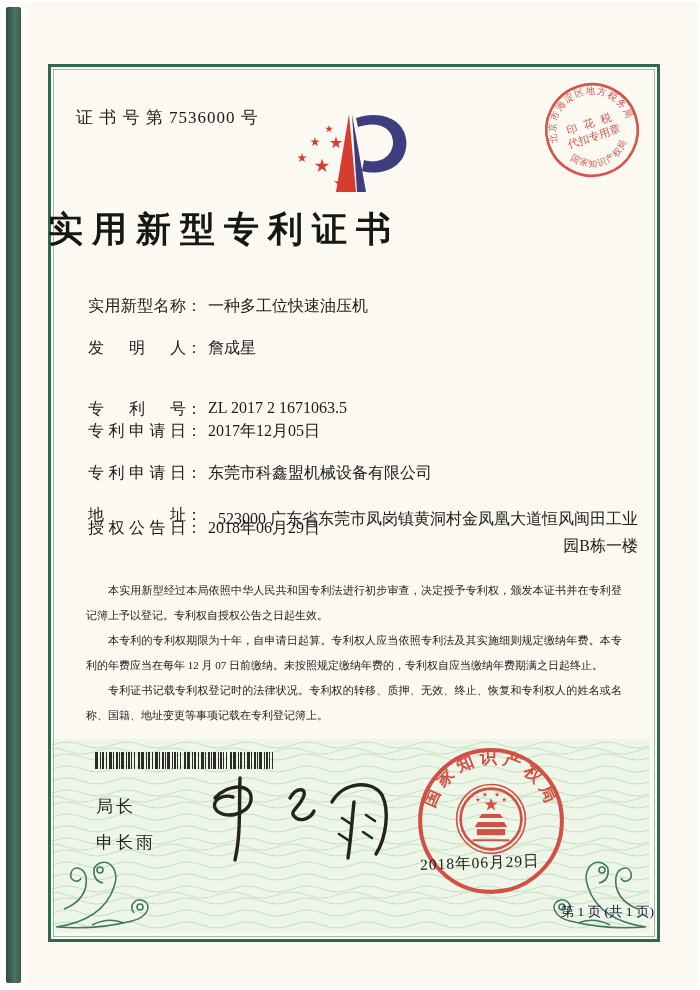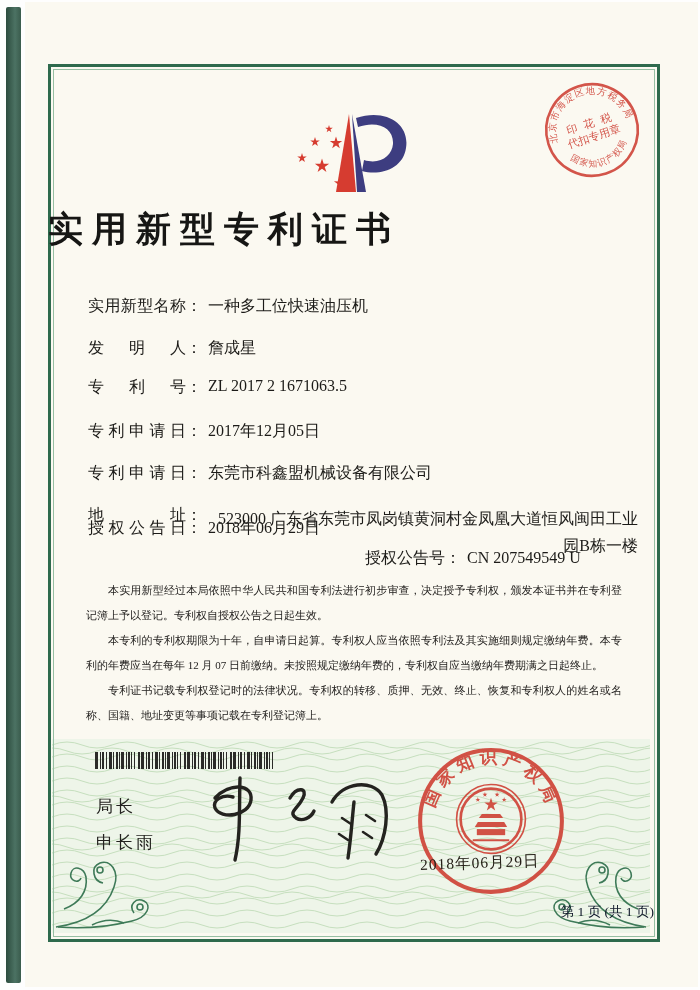--- a/index.html
+++ b/index.html
@@ -86,20 +86,21 @@
     </svg>
     <svg class="flourish right" width="100" height="104">
       <use href="#curl" stroke="#3e7a58" stroke-width="1.6" transform="scale(-1,1) translate(-100,0)"></use>
     </svg>
   </div>
 
   <div class="frame">
     <div class="frame-inner"></div>
   </div>
 
+  <div class="cert-no">证 书 号 第 7536000 号</div>
 
   <svg class="logo" width="128" height="98" viewBox="0 0 128 98">
     <g fill="#d63c30">
       <use href="#star" transform="translate(43,19) scale(4)"></use>
       <use href="#star" transform="translate(29,32) scale(5)"></use>
       <use href="#star" transform="translate(50,33) scale(6.5)"></use>
       <use href="#star" transform="translate(16,48) scale(5)"></use>
       <use href="#star" transform="translate(36,56) scale(7.5)"></use>
       <use href="#star" transform="translate(56,74) scale(8.5)"></use>
       <polygon points="63,4 70,82 50,82"></polygon>
@@ -129,37 +130,34 @@
       <text x="50" y="60" font-size="10.5" text-anchor="middle">代扣专用章</text>
     </g>
   </svg>
 
   <div class="frow" style="top:296px">
     <span class="lab">实用新型名称</span><span class="col">：</span><span class="val">一种多工位快速油压机</span>
   </div>
   <div class="frow" style="top:338px">
     <span class="lab">发明人</span><span class="col">：</span><span class="val">詹成星</span>
   </div>
-  <div class="frow" style="top:377px">
+  <div class="frow" style="top:399px">
     <span class="lab">专利号</span><span class="col">：</span><span class="val">ZL 2017 2 1671063.5</span>
   </div>
   <div class="frow" style="top:421px">
     <span class="lab">专利申请日</span><span class="col">：</span><span class="val">2017年12月05日</span>
   </div>
   <div class="frow" style="top:463px">
     <span class="lab">专利申请日</span><span class="col">：</span><span class="val">东莞市科鑫盟机械设备有限公司</span>
   </div>
   <div class="frow wrap" style="top:505px">
     <span class="lab">地址</span><span class="col">：</span><span class="val">523000 广东省东莞市凤岗镇黄洞村金凤凰大道恒风闽田工业园B栋一楼</span>
   </div>
   <div class="frow" style="top:518px">
     <span class="lab">授权公告日</span><span class="col">：</span><span class="val">2018年06月29日</span>
-  </div>
-  <div class="frow2" style="left:365px;top:548px">
-    <span>授权公告号</span><span>：</span><span style="margin-left:6px">CN 207549549 U</span>
   </div>
 
   <div class="body-text">
     <p>本实用新型经过本局依照中华人民共和国专利法进行初步审查，决定授予专利权，颁发本证书并在专利登记簿上予以登记。专利权自授权公告之日起生效。</p>
     <p>本专利的专利权期限为十年，自申请日起算。专利权人应当依照专利法及其实施细则规定缴纳年费。本专利的年费应当在每年 12 月 07 日前缴纳。未按照规定缴纳年费的，专利权自应当缴纳年费期满之日起终止。</p>
     <p>专利证书记载专利权登记时的法律状况。专利权的转移、质押、无效、终止、恢复和专利权人的姓名或名称、国籍、地址变更等事项记载在专利登记簿上。</p>
   </div>
 
   <svg class="barcode" width="180" height="17">
     <line x1="0" y1="8.5" x2="180" y2="8.5" stroke="#2b2b28" stroke-width="17" stroke-dasharray="3 2 1 1 2 2 1 2 3 1 1 2 2 1 1 1 3 2 1 1 2 1 1 2 1 3 2 1"></line>

